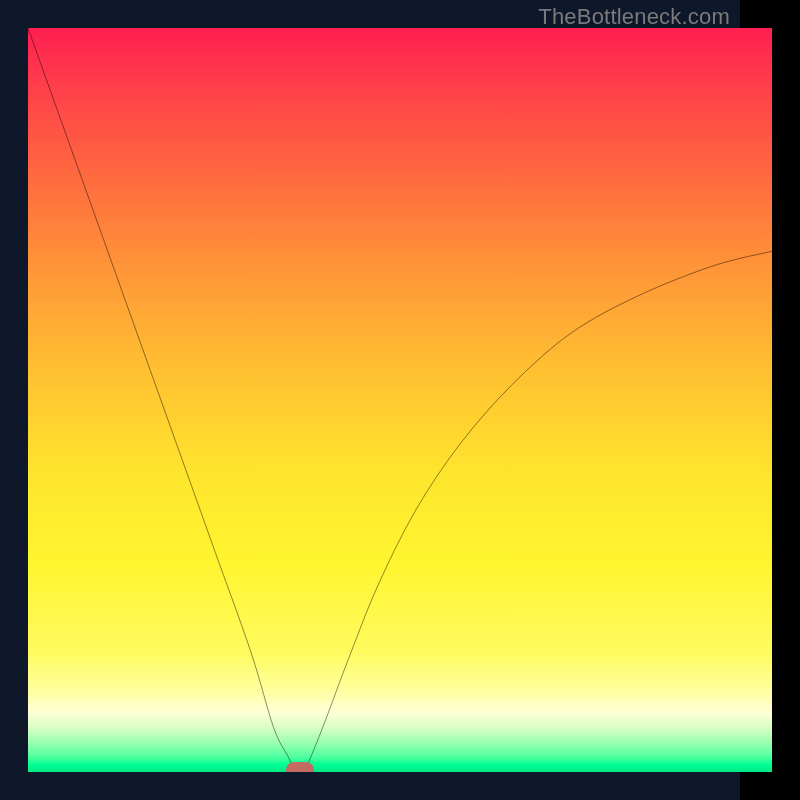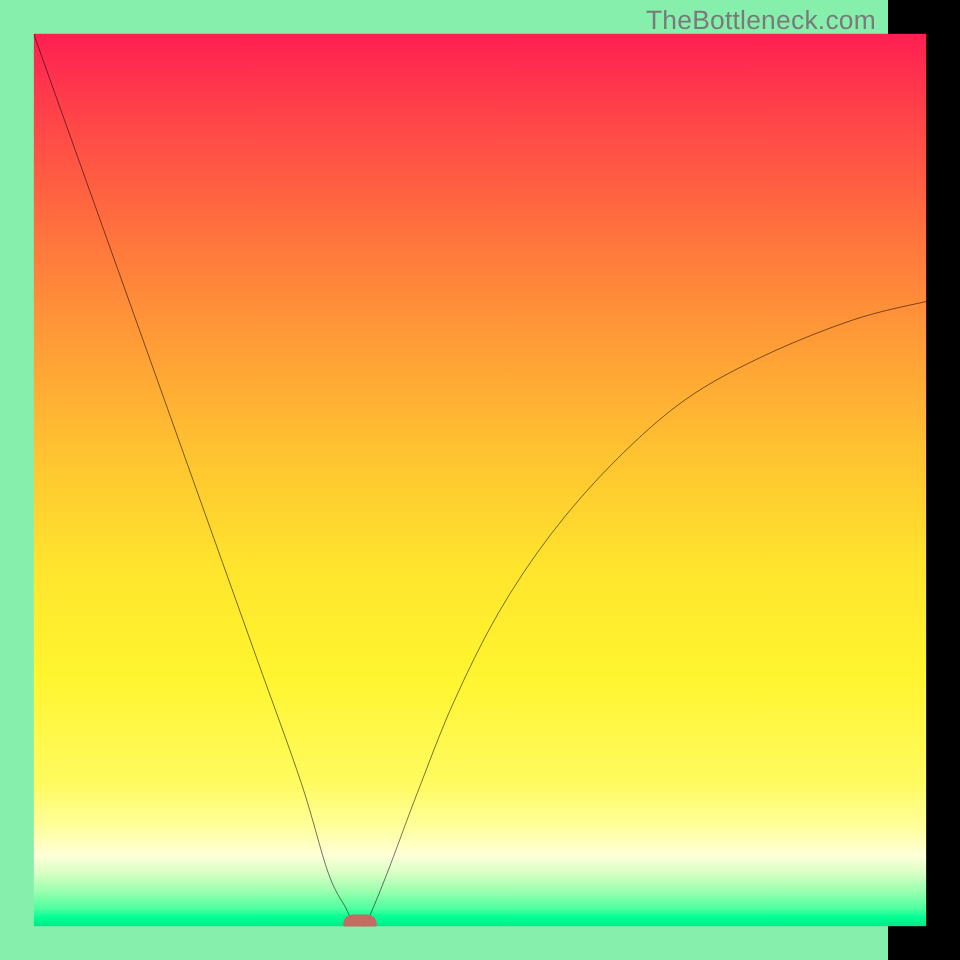--- a/index.html
+++ b/index.html
@@ -8,21 +8,21 @@
     width: 800px;
     height: 800px;
     background: #000;
     overflow: hidden;
     font-family: Arial, Helvetica, sans-serif;
   }
   .frame {
     position: absolute;
     top: 0; left: 0;
     width: 740px; height: 800px;
-    background: #86efac;
+    background: #0f172a;
   }
   .plot {
     position: absolute;
     top: 28px;
     left: 28px;
     width: 744px;
     height: 744px;
     overflow: hidden;
   }
   .gradient {

